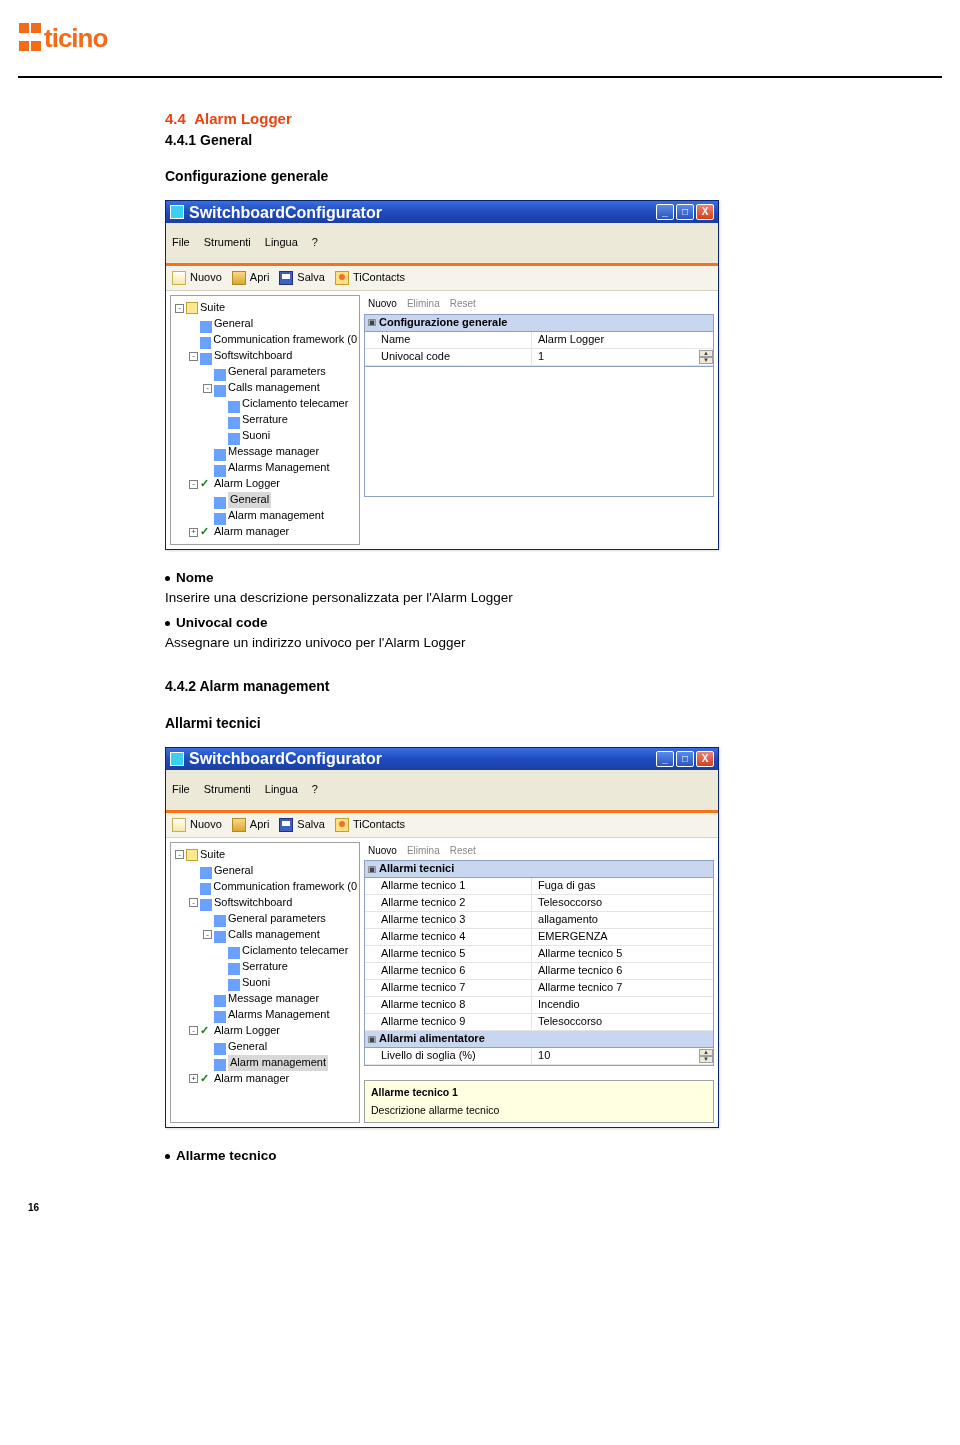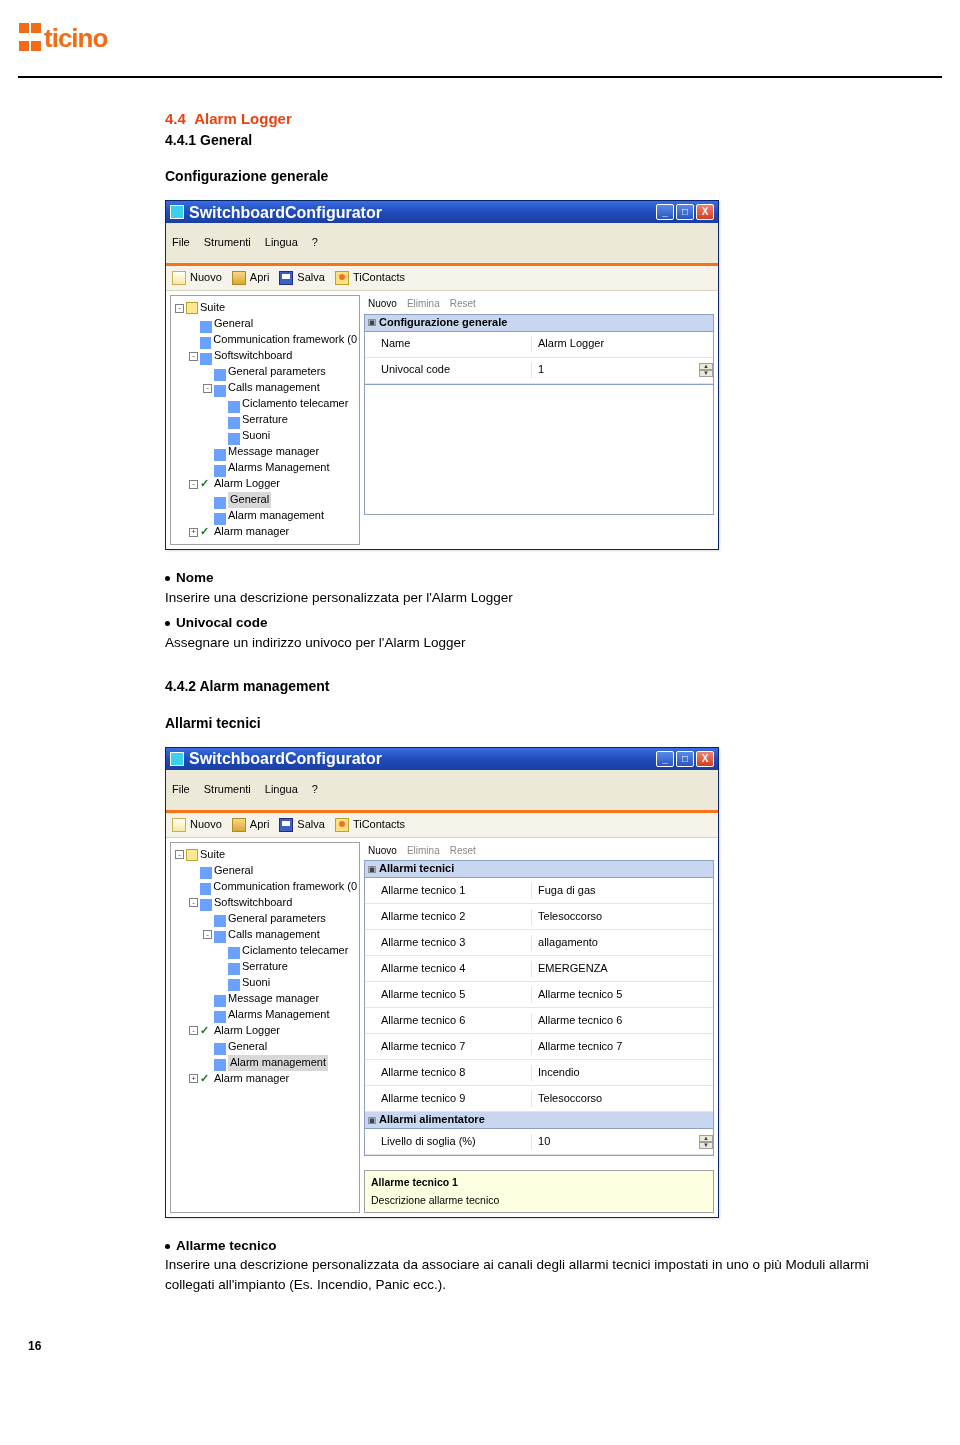--- a/index.html
+++ b/index.html
@@ -19,21 +19,21 @@
   .hr-top { border: none; border-top: 2px solid #000; margin: 10px 18px 0 18px; }
   .content { padding: 30px 90px 0 165px; font-size: 13.5px; line-height: 1.45; }
   .h-sect { color: #e74412; font-weight: bold; font-size: 15px; }
   .h-sub { font-weight: bold; font-size: 14px; margin-bottom: 16px; }
   .bold-title { font-weight: bold; font-size: 14px; margin-bottom: 14px; }
   .desc-list { margin: 14px 0 24px 0; }
   .desc-list .item { margin-bottom: 6px; }
   .desc-list .dot { display:inline-block; width:5px; height:5px; background:#000; border-radius:50%; vertical-align:middle; margin-right:6px; }
   .desc-list .lbl { font-weight: bold; }
   .desc-list .txt { display:block; margin-left:0; }
-  .page-num { position:absolute; bottom:6px; left:28px; font-size:12px; font-weight:bold; }
+  .page-num { position:absolute; bottom:16px; left:28px; font-size:10px; font-weight:bold; }
 
   
   .appwin {
     width: 554px;
     margin: 0 0 18px 0;
     border: 1px solid #0a246a;
     font-family: Tahoma, Arial, sans-serif;
     font-size: 11px;
     background: #ece9d8;
     box-shadow: 1px 1px 2px rgba(0,0,0,.15);
@@ -75,21 +75,21 @@
   .ind0{padding-left:2px}.ind1{padding-left:16px}.ind2{padding-left:30px}.ind3{padding-left:44px}
 
   
   .proppane { flex:1; margin:4px 4px 4px 0; display:flex; flex-direction:column; min-width:0; }
   .propactions { font-size:10px; color:#888; padding:2px 4px; display:flex; gap:10px; }
   .propactions span:first-child { color:#000; }
   .propgrid { border:1px solid #8ca0c4; background:#fff; }
   .catrow { background:#c8d6ef; border-bottom:1px solid #8ca0c4; display:flex; align-items:center; height:17px; }
   .catrow .cexp { width:14px; text-align:center; font-size:9px; color:#444; }
   .catrow .clabel { font-weight:bold; flex:1; font-size:11px; }
-  .proprow { display:flex; height:26px; border-bottom:1px solid #e4e4e4; align-items:center; }
+  .proprow { display:flex; height:17px; border-bottom:1px solid #e4e4e4; align-items:center; }
   .proprow .k { width:48%; padding-left:16px; border-right:1px solid #e4e4e4; }
   .proprow .v { flex:1; padding-left:6px; display:flex; align-items:center; }
   .spinner { margin-left:auto; width:14px; display:flex; flex-direction:column; }
   .spinner div { height:7px; border:1px solid #a0a0a0; background:#ece9d8; font-size:6px; line-height:5px; text-align:center; color:#404040; }
   .hintbox { margin-top:auto; border:1px solid #a0a0a0; background:#ffffe1; padding:4px 6px; font-size:10.5px; }
   .hintbox .ht { font-weight:bold; display:block; margin-bottom:2px; }
   .propfill { height:130px; border-left:1px solid #8ca0c4; border-right:1px solid #8ca0c4; border-bottom:1px solid #8ca0c4; background:#fff; }
 </style>
 </head>
 <body>
@@ -473,19 +473,18 @@
             <span class="ht">Allarme tecnico 1</span>
             <span>Descrizione allarme tecnico</span>
           </div>
         </div>
       </div>
     </div>
 
     <div class="desc-list">
       <div class="item">
         <span class="dot"></span><span class="lbl">Allarme tecnico</span>
-        <span class="txt">Inserire una descrizione personalizzata da associare ai canali degli allarmi tecnici impostati in uno o più Moduli allarmi collegati all'impianto (Es. Incendio, Panic ecc.).</span>
       </div>
     </div>
   </div>
 
   <div class="page-num">16</div>
 </div>
 
 </body></html>

